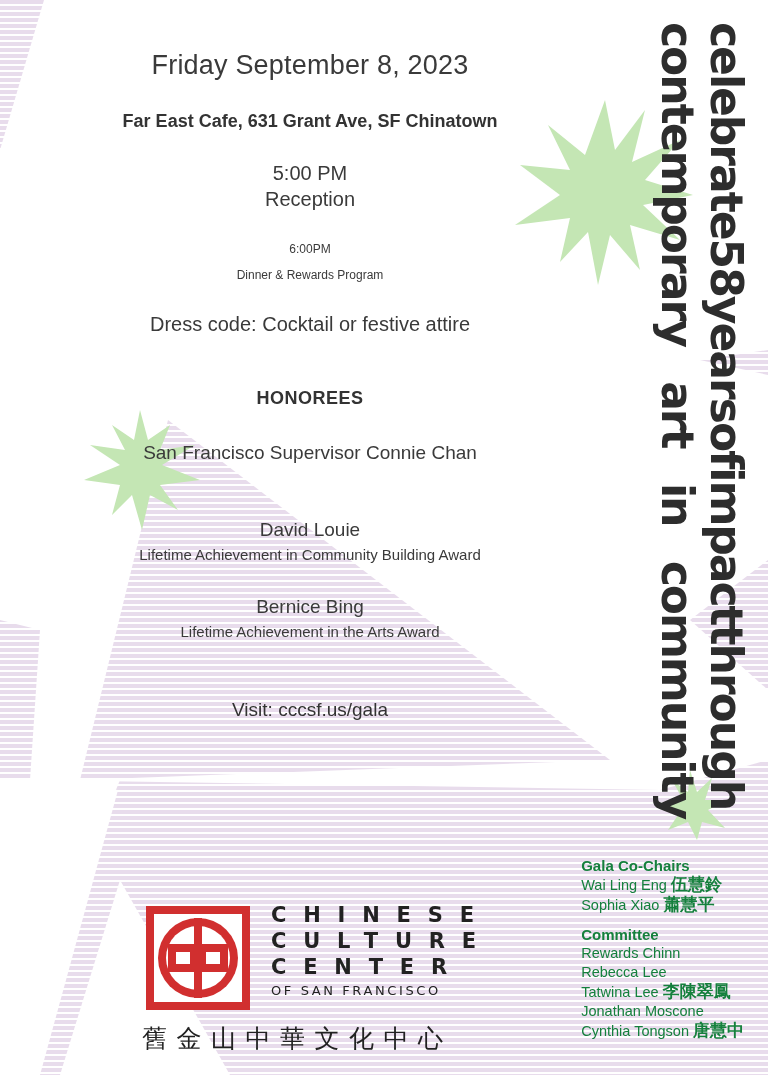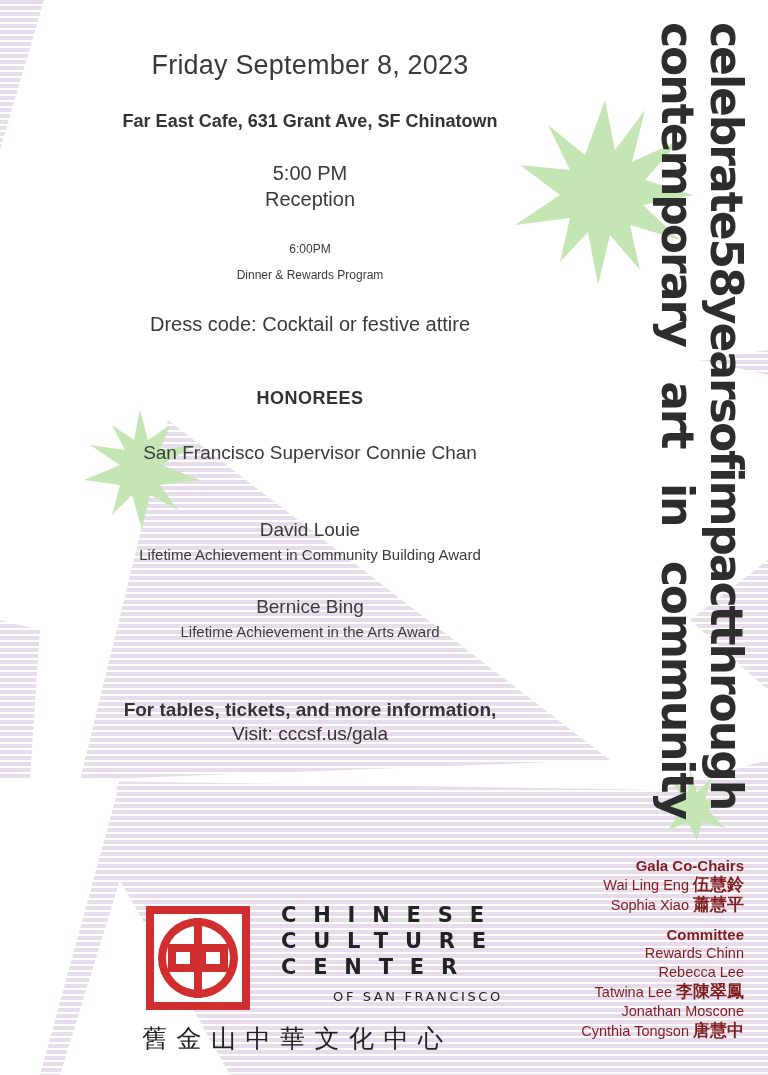--- a/index.html
+++ b/index.html
@@ -13,28 +13,28 @@
   .dress { top:313px; font-size:20px; color:#3a3a3a; }
   .honorees-h { top:388px; font-size:18px; font-weight:bold; color:#333; letter-spacing:0.5px; }
   .hon { font-size:19px; color:#3a3a3a; line-height:24px; }
   .hon .award { font-size:15px; display:block; line-height:26px; }
   .h1 { top:441px; } .h2 { top:518px; } .h3 { top:595px; }
   .info { top:698px; font-size:19px; color:#333; line-height:24px; }
   .info .b { font-weight:bold; display:block; }
   .vert { position:absolute; font-family:"DejaVu Sans", sans-serif; font-weight:bold; color:#2d2d2d; white-space:nowrap; transform-origin:left top; transform:rotate(90deg); letter-spacing:-2px; }
   .v1 { left:752px; top:22px; font-size:44px; }
   .v2 { left:703px; top:22px; font-size:44px; word-spacing:22px; }
-  .committee { position:absolute; right:24px; top:856px; text-align:right; font-size:14.5px; color:#7f1d1d; line-height:19px; }
+  .committee { position:absolute; right:24px; top:856px; text-align:left; font-size:14.5px; color:#15803d; line-height:19px; }
   .committee .head { font-weight:bold; display:block; font-size:15px; }
   .committee .gap { height:10px; display:block; }
   .committee .zh { font-weight:bold; font-size:17px; }
   .logo { position:absolute; left:146px; top:906px; width:104px; height:104px; }
-  .logo-text { position:absolute; left:281px; top:902px; font-family:"DejaVu Sans", sans-serif; color:#222; }
+  .logo-text { position:absolute; left:271px; top:902px; font-family:"DejaVu Sans", sans-serif; color:#222; }
   .logo-text .big { display:block; font-size:21px; letter-spacing:16.8px; line-height:26px; font-weight:bold; }
-  .logo-text .small { display:block; font-size:13px; letter-spacing:2.6px; line-height:18px; margin-top:8px;text-align:right; }
+  .logo-text .small { display:block; font-size:13px; letter-spacing:2.6px; line-height:18px; margin-top:2px; }
   .logo-zh { position:absolute; left:142px; top:1022px; font-size:25px; letter-spacing:9.5px; color:#222; }
 </style>
 </head>
 <body>
 
 <svg class="bg" viewBox="0 0 768 1075" xmlns="http://www.w3.org/2000/svg">
   <defs>
     <pattern id="stripes" width="8" height="6" patternUnits="userSpaceOnUse">
       <rect width="8" height="6" fill="#ffffff"></rect>
       <rect width="8" height="4" fill="#e8dcec"></rect>
@@ -78,21 +78,20 @@
 <div class="center-col hon h2">
   <span>David Louie</span>
   <span class="award">Lifetime Achievement in Community Building Award</span>
 </div>
 <div class="center-col hon h3">
   <span>Bernice Bing</span>
   <span class="award">Lifetime Achievement in the Arts Award</span>
 </div>
 
 <div class="center-col info">
-  <span class="b">For tables, tickets, and more information,</span>
   <span>Visit: cccsf.us/gala</span>
 </div>
 
 <div class="vert v1">celebrate58yearsofimpactthrough</div>
 <div class="vert v2">contemporary art in community</div>
 
 <div class="committee">
   <span class="head">Gala Co-Chairs</span>
   <div><span>Wai Ling Eng</span> <span class="zh">伍慧鈴</span></div>
   <div><span>Sophia Xiao</span> <span class="zh">蕭慧平</span></div>

